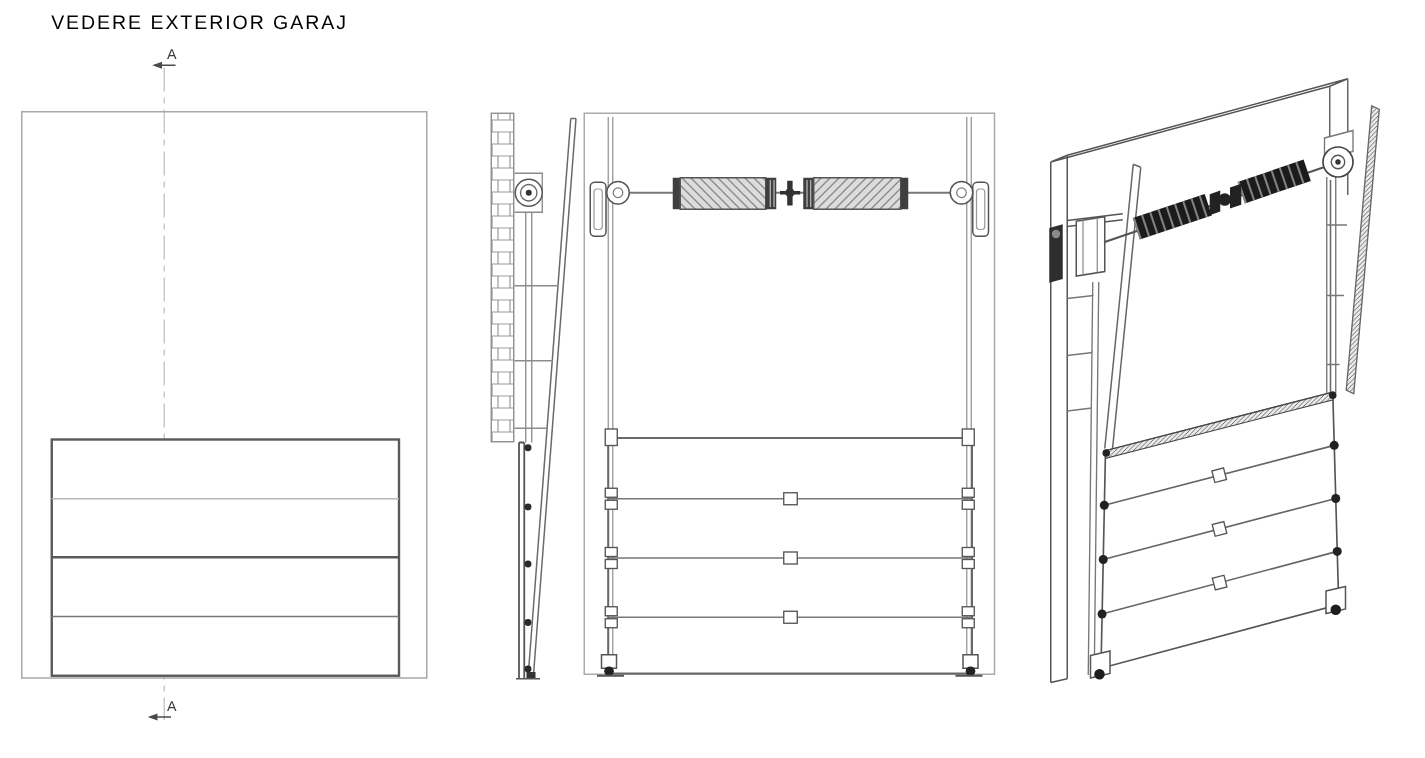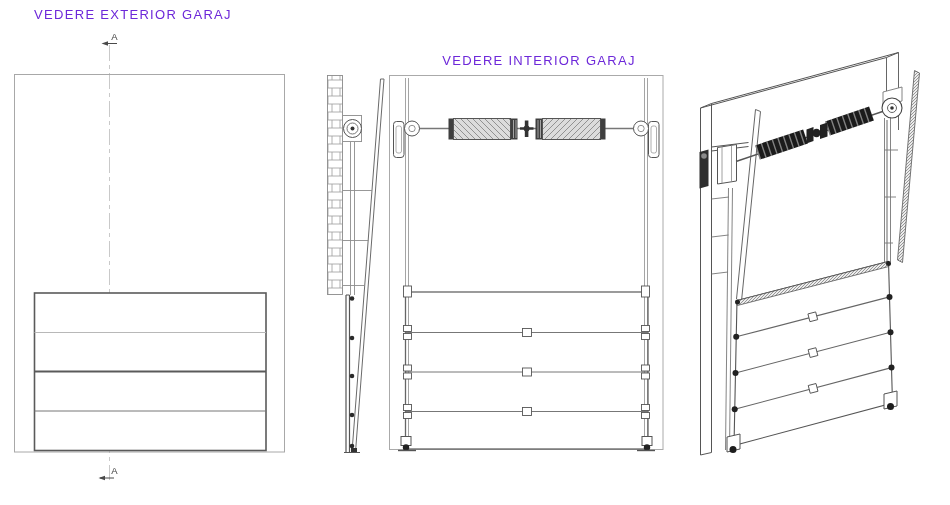--- a/index.html
+++ b/index.html
@@ -2,37 +2,36 @@
 <html><head>
 <meta charset="utf-8">
 <style>
   html,body{margin:0;padding:0;background:#ffffff;}
   .canvas{
     position:relative;width:950px;height:505px;background:#ffffff;
     font-family:"Liberation Sans", sans-serif;overflow:hidden;
   }
   .view-title{
     position:absolute;width:220px;text-align:center;
-    font-size:13px;letter-spacing:1.3px;color:#6d28d9;
+    font-size:13px;letter-spacing:1.3px;color:#000000;
     font-weight:400;white-space:nowrap;
   }
   .title-exterior{left:23px;top:7px;}
   .title-interior{left:429px;top:53px;}
   svg{position:absolute;left:0;top:0;}
   svg text.marker{
     font-family:"Liberation Sans", sans-serif;font-size:9.5px;fill:#3a3a3a;
   }
 </style>
 </head>
 <body>
 
 <div class="canvas">
 
   <div class="view-title title-exterior">VEDERE EXTERIOR GARAJ</div>
-  <div class="view-title title-interior">VEDERE INTERIOR GARAJ</div>
 
   <svg width="950" height="505" viewBox="0 0 950 505">
     <defs>
       <pattern id="brick" width="16" height="16" patternUnits="userSpaceOnUse">
         <rect width="16" height="16" fill="#ffffff"></rect>
         <path d="M0 0H16 M0 8H16 M0 16H16 M8 0V8 M4 8V16 M12 8V16" stroke="#9a9a9a" stroke-width="0.8" fill="none"></path>
       </pattern>
       <pattern id="springL" width="6" height="6" patternUnits="userSpaceOnUse">
         <rect width="6" height="6" fill="#dcdcdc"></rect>
         <path d="M0 0L6 6 M-1.5 4.5L1.5 7.5 M4.5 -1.5L7.5 1.5" stroke="#8a8a8a" stroke-width="0.9"></path>

